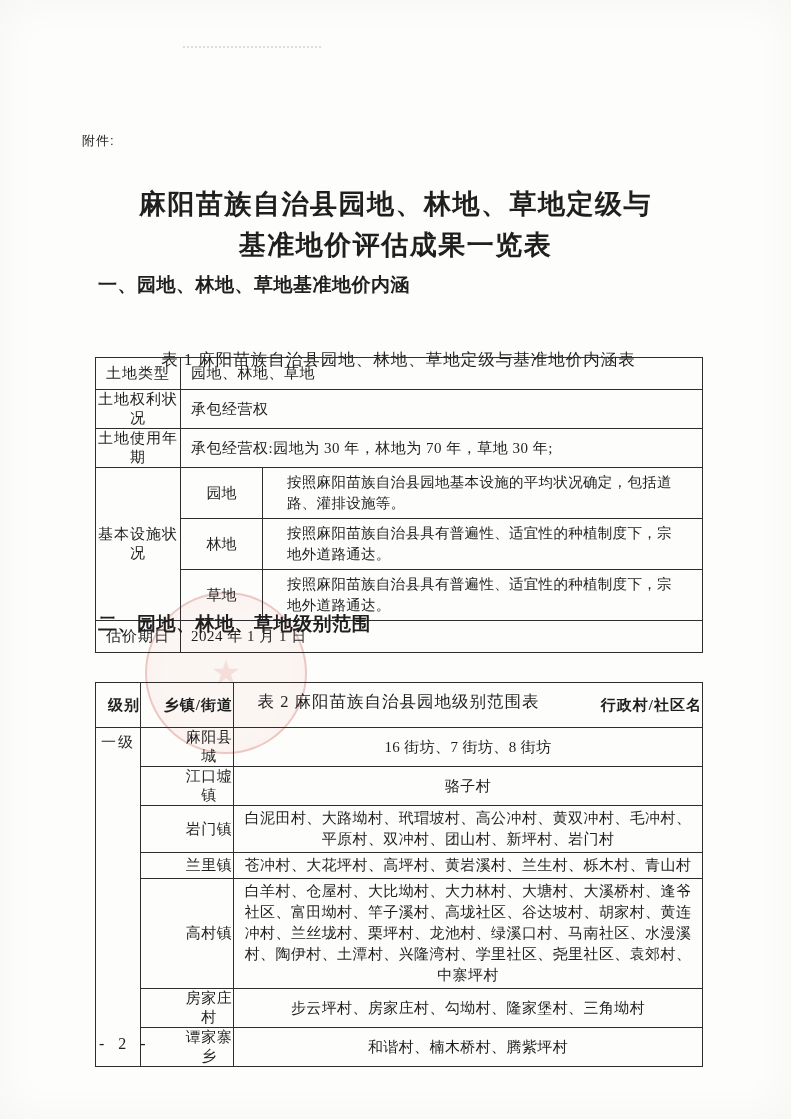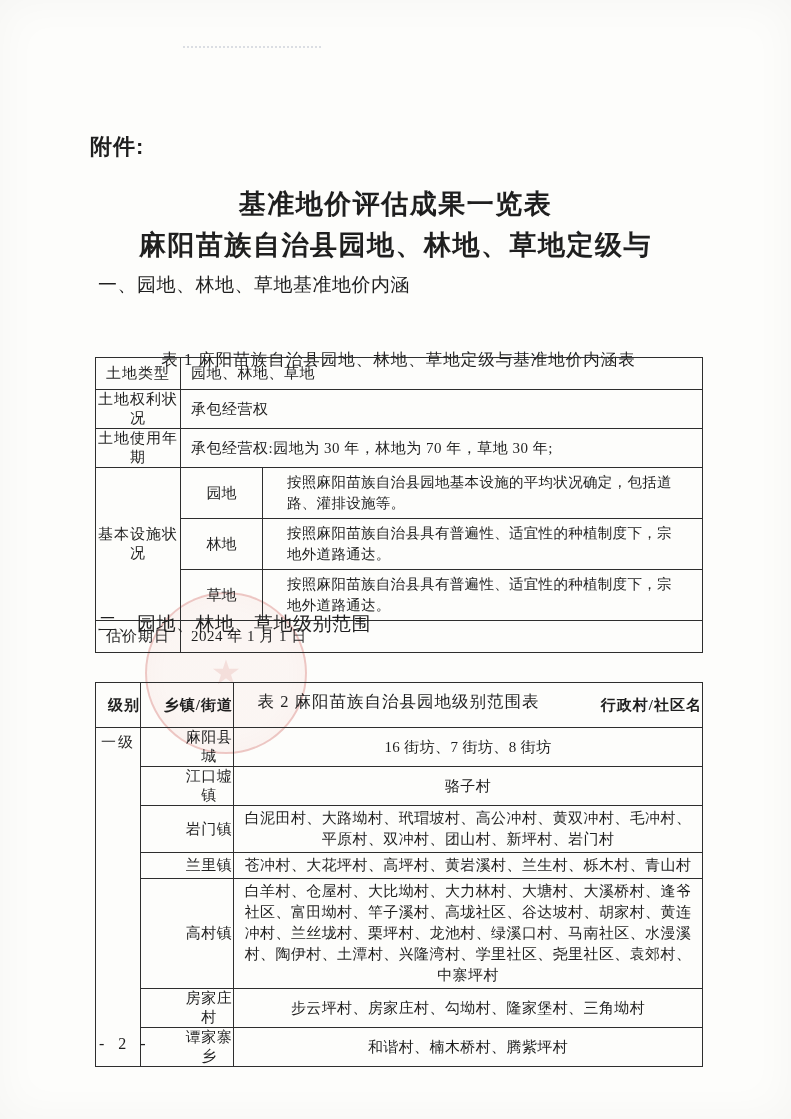--- a/index.html
+++ b/index.html
@@ -17,41 +17,41 @@
   }
   
   .scan-artifact {
     position: absolute;
     left: 183px; top: 46px;
     width: 138px; height: 0;
     border-top: 2px dotted rgba(120,130,155,0.25);
   }
   .attachment {
     position: absolute;
-    left: 90px; top: 132px;
+    left: 82px; top: 132px;
     font-family: "Liberation Sans", "DejaVu Sans", sans-serif;
-    font-size: 22px;
-    font-weight: 700;
+    font-size: 13px;
+    font-weight: 400;
     letter-spacing: 1px;
   }
   .doc-title {
     position: absolute;
     left: 60px; right: 60px; top: 184px;
     text-align: center;
     font-weight: 900;
     font-size: 27px;
     line-height: 41px;
     letter-spacing: 1.5px;
   }
   .section-heading {
     position: absolute;
     left: 98px;
     font-family: "Liberation Sans", "DejaVu Sans", sans-serif;
     font-size: 19px;
-    font-weight: 400;
+    font-weight: 700;
     letter-spacing: 0.5px;
   }
   .section-1 { top: 272px; }
   .section-2 { top: 611px; }
   .table-caption {
     position: absolute;
     left: 95px; width: 607px;
     text-align: center;
     font-size: 16.5px;
     letter-spacing: 1px;
@@ -122,22 +122,22 @@
 
   <div class="scan-artifact"></div>
 
   <div class="stamp">
     <span class="star">★</span>
   </div>
 
   <div class="attachment">附件:</div>
 
   <div class="doc-title">
+    <div>麻阳苗族自治县园地、林地、草地定级与</div>
     <div>基准地价评估成果一览表</div>
-    <div>麻阳苗族自治县园地、林地、草地定级与</div>
   </div>
 
   <div class="section-heading section-1">一、园地、林地、草地基准地价内涵</div>
 
   <div class="table-caption caption-1">表 1 麻阳苗族自治县园地、林地、草地定级与基准地价内涵表</div>
 
   <table class="t1">
     <colgroup>
         <col style="width:85px">
         <col style="width:82px">

